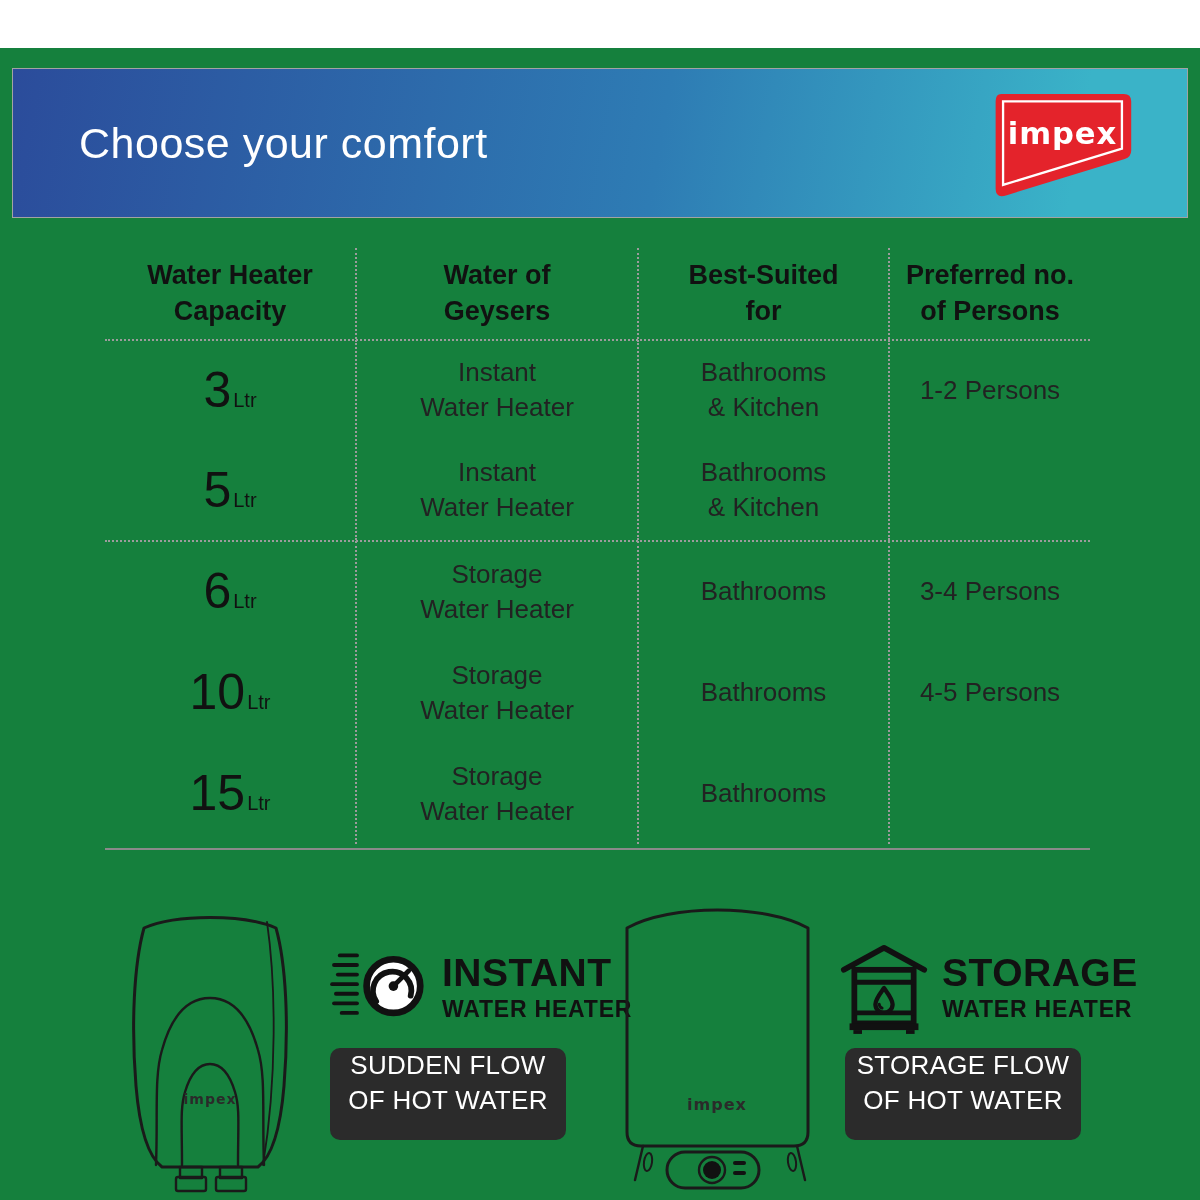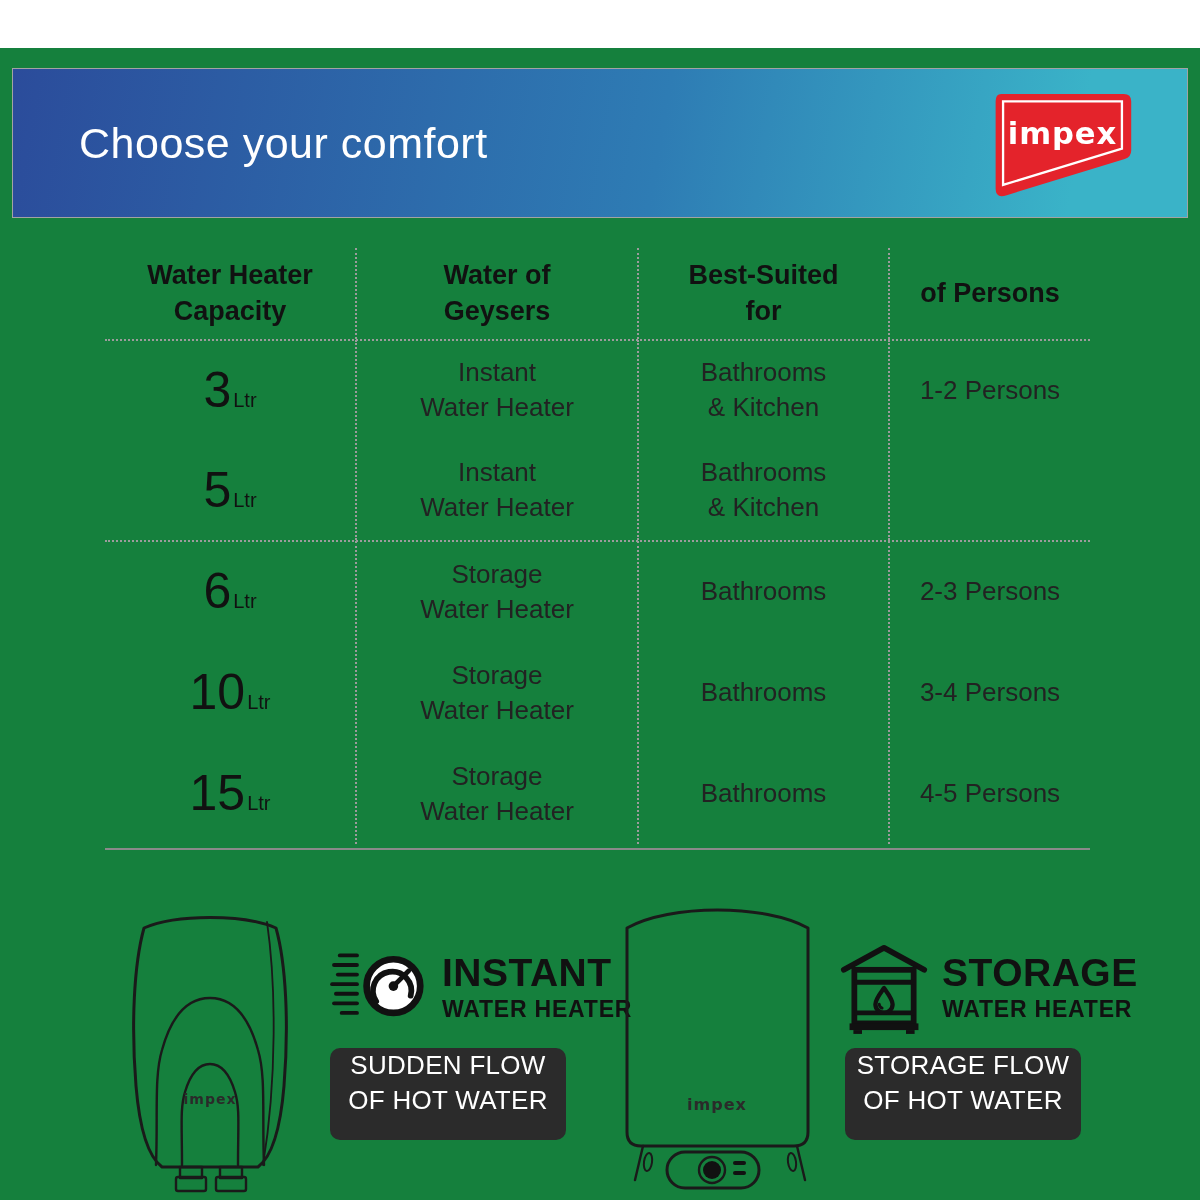--- a/index.html
+++ b/index.html
@@ -84,20 +84,21 @@
       </div>
     </div>
     <div class="tcol dv">
       <div class="hcell">
         <span>Best-Suited</span>
         <span>for</span>
       </div>
     </div>
     <div class="tcol">
       <div class="hcell">
+        <span>Preferred no.</span>
         <span>of Persons</span>
       </div>
     </div>
   </div>
 
   <div class="dotline" style="top:291px"></div>
 
   <div class="tsection tgroup1">
     <div class="tcol dv">
       <div class="cell r100">
@@ -182,23 +183,20 @@
         <span>Bathrooms</span>
       </div>
       <div class="cell r101">
         <span>Bathrooms</span>
       </div>
       <div class="cell r101">
         <span>Bathrooms</span>
       </div>
     </div>
     <div class="tcol">
-      <div class="cell r101">
-        <span>2-3 Persons</span>
-      </div>
       <div class="cell r101">
         <span>3-4 Persons</span>
       </div>
       <div class="cell r101">
         <span>4-5 Persons</span>
       </div>
     </div>
   </div>
 
   <div class="solidline" style="top:800px"></div>

